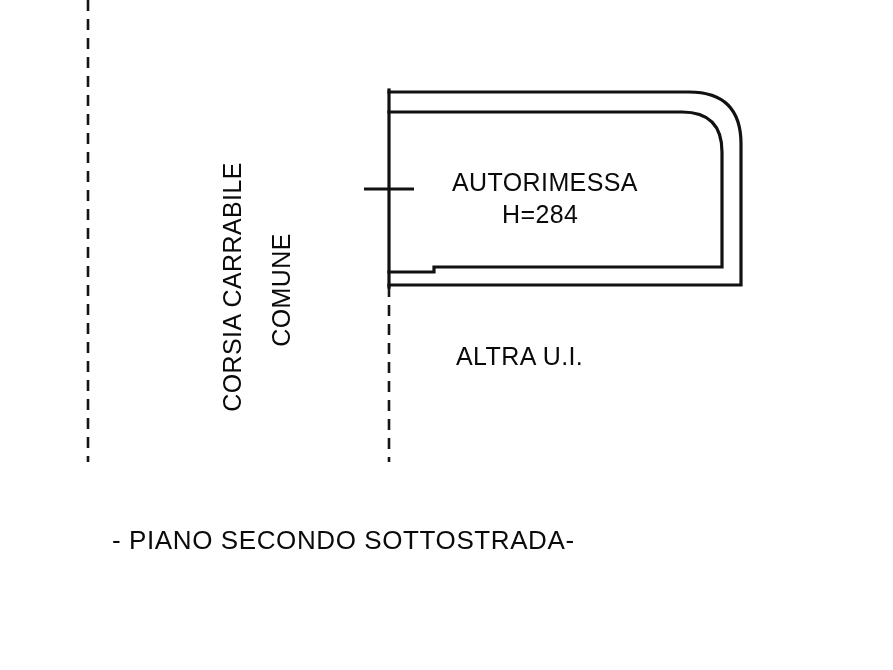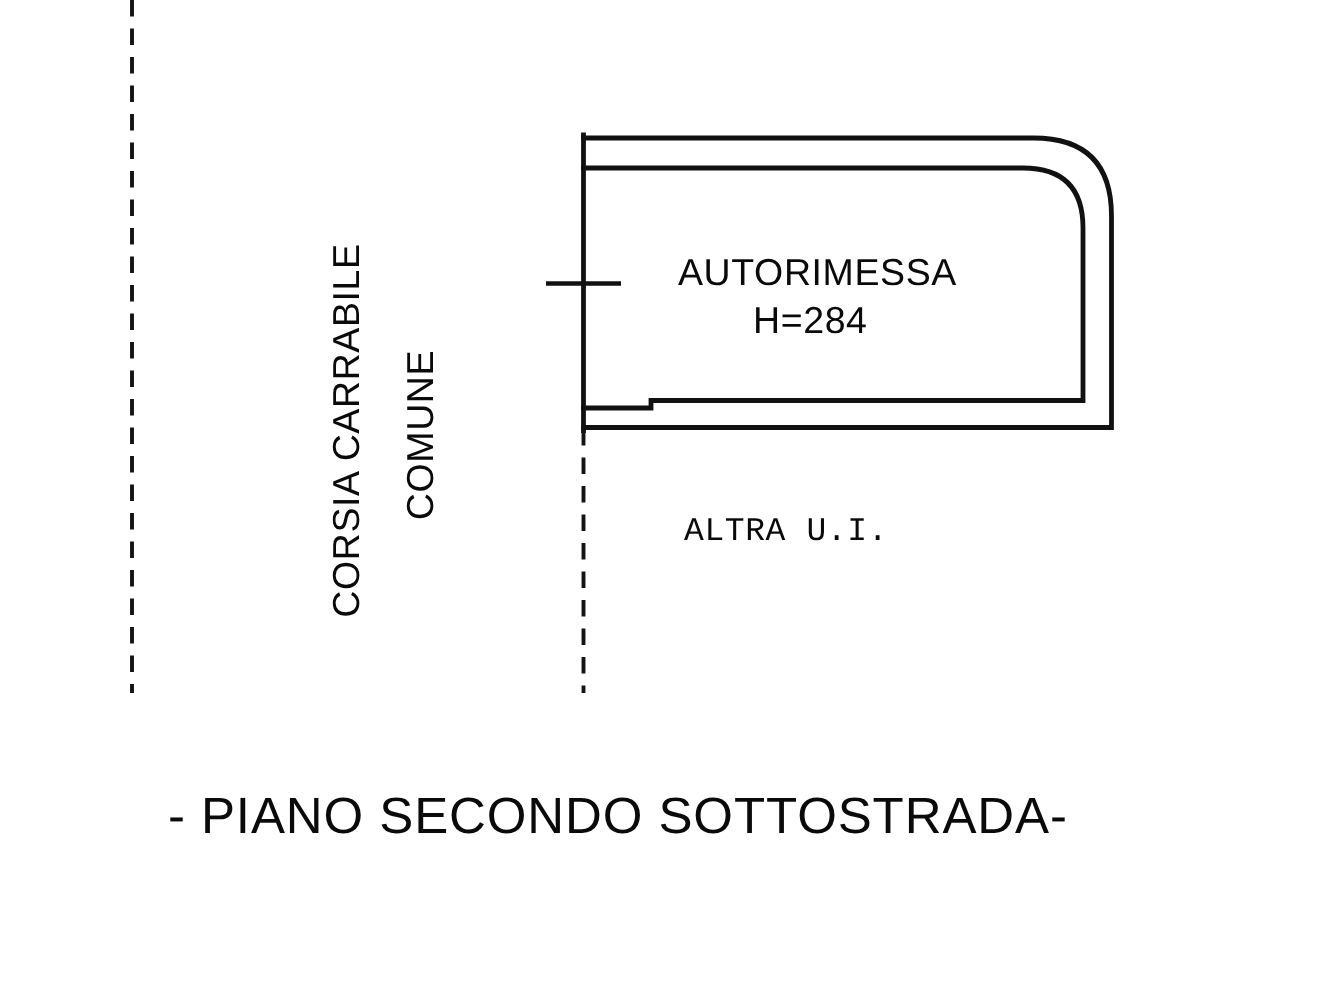--- a/index.html
+++ b/index.html
@@ -40,41 +40,40 @@
     font-size: 25px;
   }
   #label-height {
     left: 502px;
     top: 200px;
     font-size: 25px;
   }
   #label-altra-ui {
     left: 456px;
     top: 342px;
-    font-size: 22px;
-    font-family: Liberation Mono, monospace;
+    font-size: 25px;
   }
   #label-corsia {
     left: 232px;
     top: 287px;
     font-size: 25px;
     transform: translate(-50%, -50%) rotate(-90deg);
     transform-origin: center center;
   }
   #label-comune {
     left: 281px;
     top: 290px;
     font-size: 25px;
     transform: translate(-50%, -50%) rotate(-90deg);
     transform-origin: center center;
   }
   #label-floor-caption {
     left: 112px;
     top: 525px;
-    font-size: 34px;
+    font-size: 26px;
     letter-spacing: 0.6px;
   }
 </style>
 </head>
 <body>
 
 <div id="plan-root">
 
   <svg id="plan-svg" viewBox="0 0 893 670" xmlns="http://www.w3.org/2000/svg">
 

